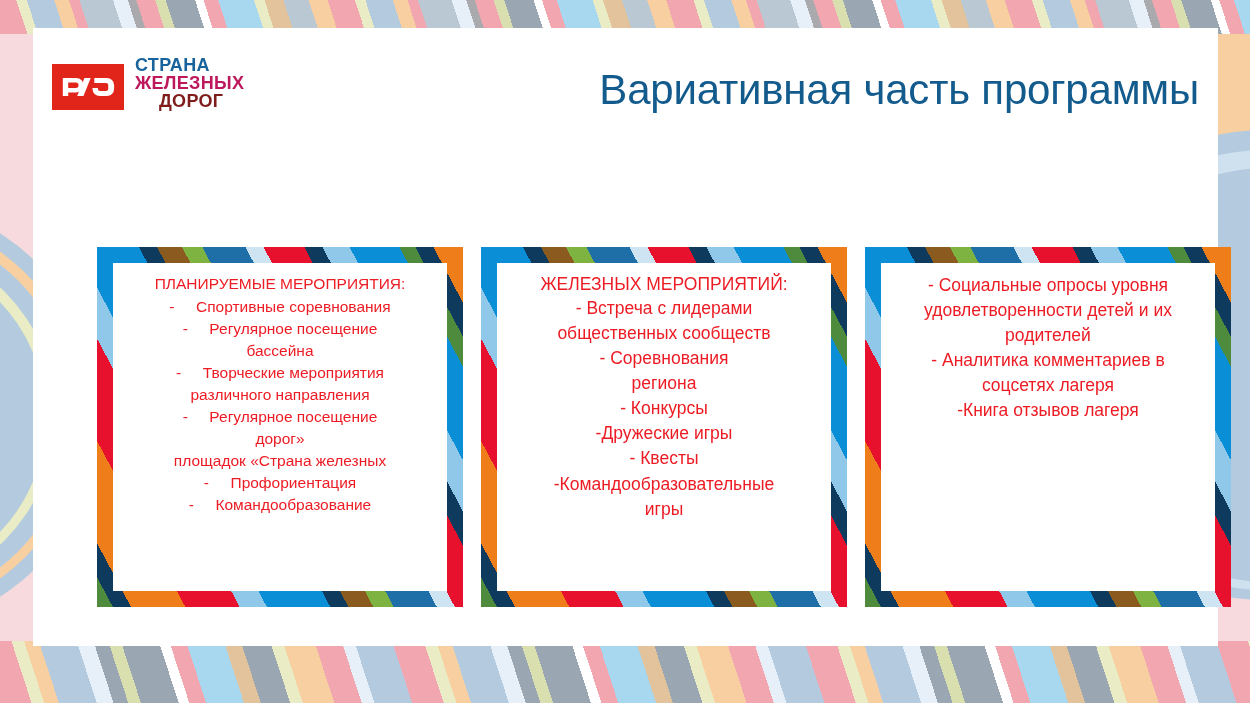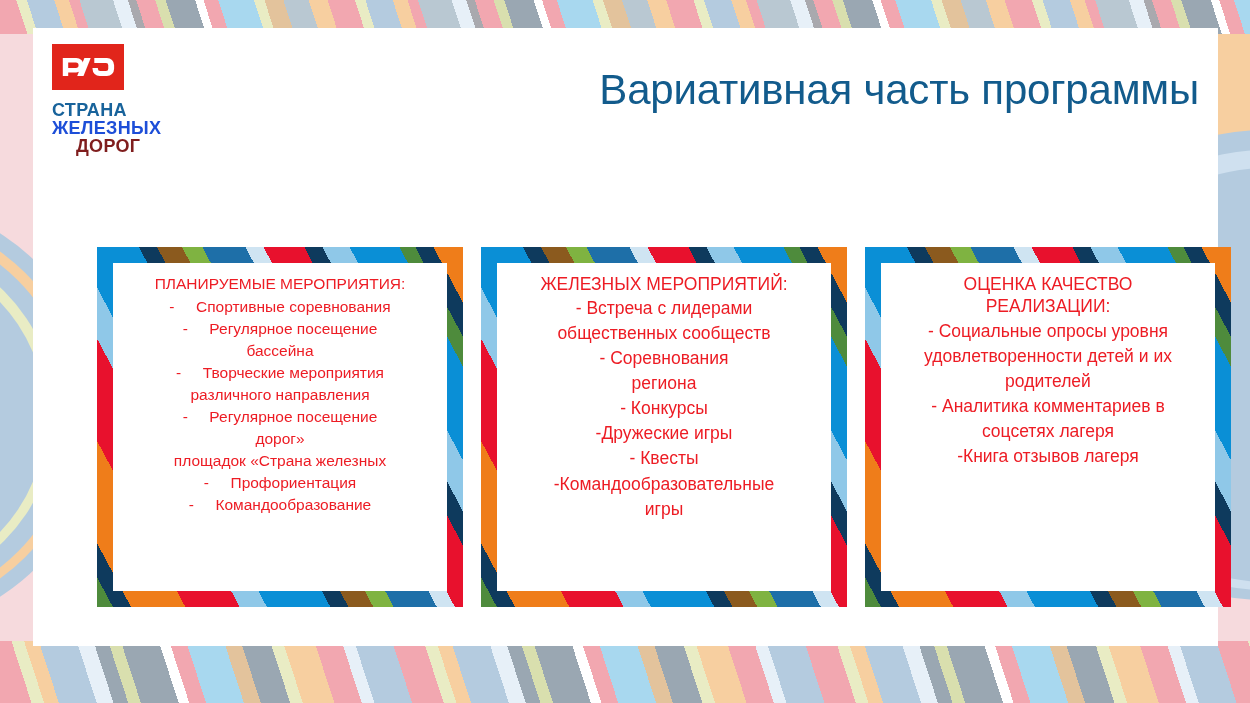--- a/index.html
+++ b/index.html
@@ -73,29 +73,29 @@
   .arc-r5{right:-236px;top:150px;width:440px;height:440px;background:#cfe0ef;}
   .arc-r6{right:-226px;top:168px;width:414px;height:414px;background:#b4cbdf;}
 
   
   .canvas{
     position:absolute;left:33px;top:28px;width:1185px;height:618px;
     background:#ffffff;
   }
 
   
-  .logo-block{position:absolute;left:19px;top:16px;display:flex;align-items:flex-start;gap:11px;flex-direction:column;}
+  .logo-block{position:absolute;left:19px;top:28px;display:flex;align-items:flex-end;gap:11px;}
   .logo-mark{
     width:72px;height:46px;background:#e1251b;
     display:flex;align-items:center;justify-content:center;
   }
   .logo-words{line-height:1.0;}
   .logo-words div{font-weight:bold;font-size:18px;letter-spacing:.3px;}
   .lw1{color:#18639b;}
-  .lw2{color:#1d4ed8;}
+  .lw2{color:#be185d;}
   .lw3{color:#7f1d1d;margin-left:24px;}
 
   .title{
     position:absolute;right:19px;top:38px;
     font-size:42px;font-weight:normal;color:#125b8c;
     letter-spacing:-.2px;text-align:right;white-space:nowrap;
   }
   .subtitle{
     position:absolute;right:19px;top:92px;width:680px;
     font-size:17.5px;font-weight:bold;color:#8aa4d6;
@@ -218,24 +218,20 @@
             <div>- Квесты</div>
             <div>-Командообразовательные</div>
             <div>игры</div>
           </div>
         </div>
       </div>
 
       <div class="card c3">
         <div class="frame"></div>
         <div class="inner">
-          <div class="card-title">
-            <div>ОЦЕНКА КАЧЕСТВО</div>
-            <div>РЕАЛИЗАЦИИ:</div>
-          </div>
           <div class="card-lines">
             <div>- Социальные опросы уровня</div>
             <div>удовлетворенности детей и их</div>
             <div>родителей</div>
             <div>- Аналитика комментариев в</div>
             <div>соцсетях лагеря</div>
             <div>-Книга отзывов лагеря</div>
           </div>
         </div>
       </div>

